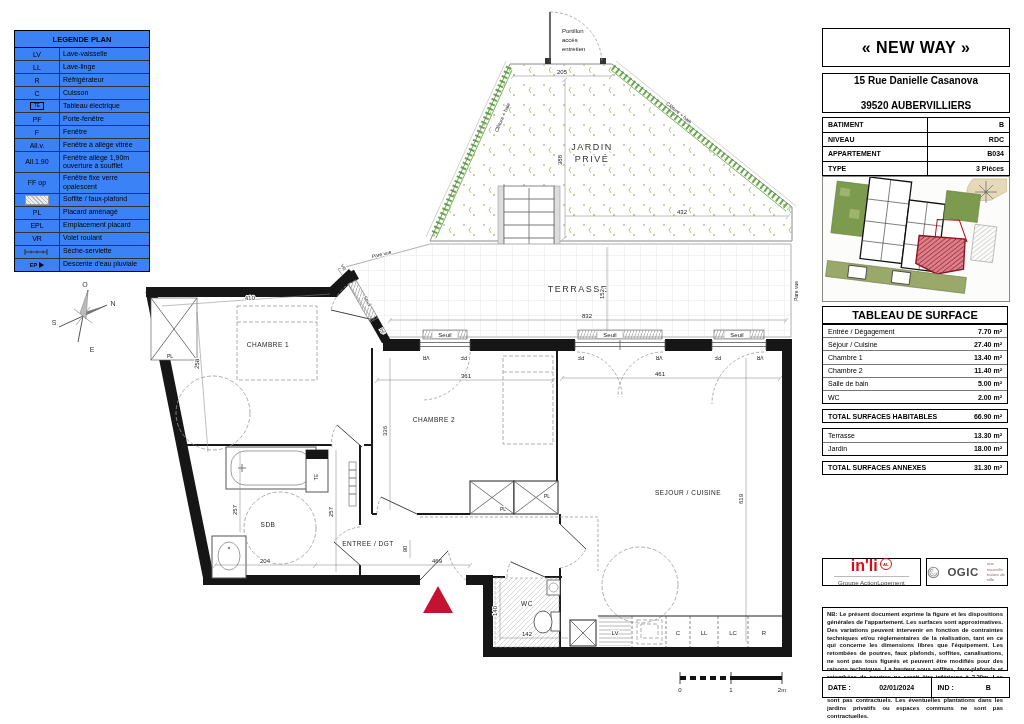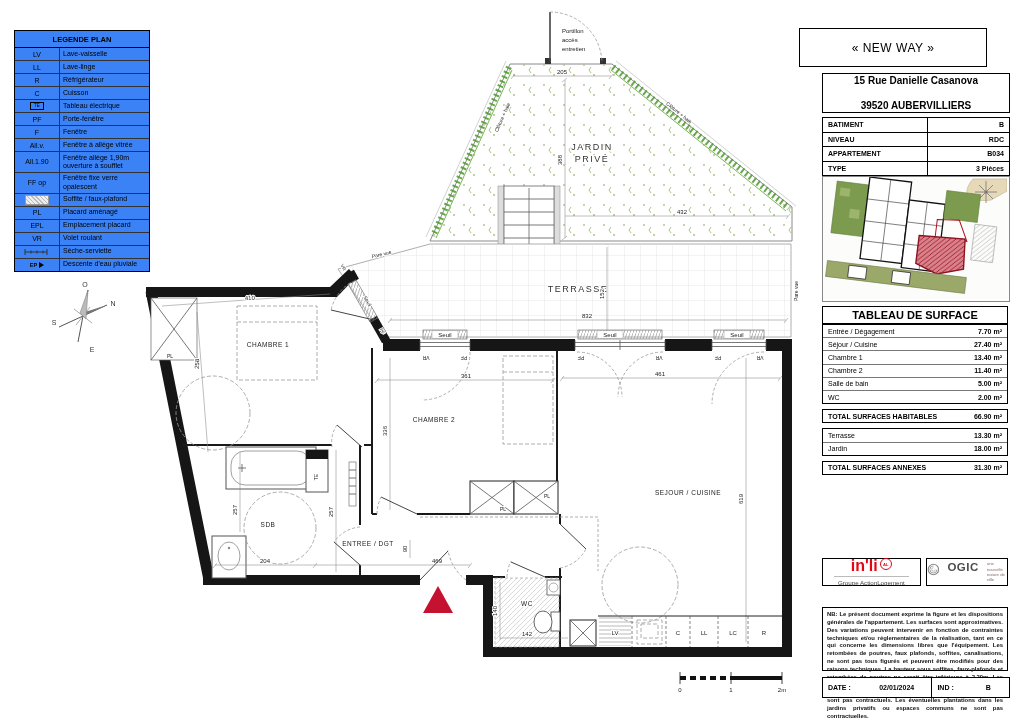--- a/index.html
+++ b/index.html
@@ -23,21 +23,21 @@
   .lg-head{border-bottom:1px solid #000;text-align:center;font-weight:bold;padding:4px 0 3px;font-size:7.5px}
   .lg-row{display:flex;border-bottom:.8px solid #333;align-items:stretch;min-height:12px}
   .lg-row:last-child{border-bottom:none}
   .lg-sym{width:44px;border-right:.8px solid #333;display:flex;align-items:center;justify-content:center;text-align:center;padding:1px 0}
   .lg-lab{flex:1;padding:1.5px 3px;line-height:1.2;display:flex;align-items:center}
   .te-box{border:1px solid #000;font-size:4.5px;padding:0 3px;line-height:6px}
   .soffite-chip{width:22px;height:8px;background:repeating-linear-gradient(45deg,#bbb 0 1px,#eee 1px 3px);border:.5px solid #999}
   .ep-tri{width:0;height:0;border-left:5px solid #000;border-top:3px solid transparent;border-bottom:3px solid transparent;margin-left:2px}
   
   .panelbox{position:absolute;border:1.2px solid #000;background:#fff}
-  #t-title{left:799px;top:28px;width:186px;height:37px;display:flex;align-items:center;justify-content:center;font-size:12px;font-weight:normal;letter-spacing:.5px}
+  #t-title{left:822px;top:28px;width:186px;height:37px;display:flex;align-items:center;justify-content:center;font-size:16px;font-weight:bold;letter-spacing:.5px}
   #t-addr{left:822px;top:73px;width:186px;height:38px;display:flex;flex-direction:column;align-items:center;justify-content:space-between;font-size:10px;font-weight:bold;line-height:1.35;text-align:center}
   #t-info{left:822px;top:117px;width:186px}
   .info-row{display:flex;border-bottom:.8px solid #000;font-size:7px;font-weight:bold;height:13.5px;align-items:center}
   .info-row:last-child{border-bottom:none}
   .info-lab{flex:1;padding-left:5px}
   .info-val{width:76px;border-left:.8px solid #000;text-align:right;padding-right:5px;align-self:stretch;display:flex;align-items:center;justify-content:flex-end}
   #t-map{left:822px;top:176px;width:186px;height:124px;border:1px solid #888;background:#fdfdfb;padding:0}
   #t-surface{position:absolute;left:822px;top:306px;width:186px}
   .s-head{border:1.1px solid #000;font-size:11px;font-weight:bold;text-align:center;padding:2px 0;}
   .s-box{border:1.1px solid #000;margin-bottom:5px}
@@ -48,21 +48,21 @@
   .s-total .s-name,.s-total .s-val{font-weight:bold}
   #t-logos{position:absolute;left:822px;top:558px;width:186px;height:28px;display:flex;gap:5px}
   .logo-box{border:1.1px solid #000;background:#fff;display:flex;flex-direction:column;align-items:center;justify-content:center}
   #inli-box{flex:1.25}
   #ogic-box{flex:1}
   .inli-row{display:flex;align-items:flex-start}
   .inli-text{color:#e30613;font-size:16px;font-weight:bold;line-height:1}
   .inli-badge{width:10px;height:10px;border:1.2px solid #e30613;border-radius:50%;color:#e30613;font-size:4.2px;font-weight:bold;display:flex;align-items:center;justify-content:center;margin-left:2px}
   .inli-rule{width:78%;border-top:.8px solid #bbb;margin:2px 0}
   .inli-sub{font-size:6.2px;color:#444}
-  .ogic-row{display:flex;align-items:flex-start;gap:8px}
+  .ogic-row{display:flex;align-items:center;gap:8px}
   .ogic-text{font-size:11.5px;font-weight:bold;color:#4d4d4d;letter-spacing:.5px}
   .ogic-tag{display:flex;flex-direction:column;font-size:4.3px;color:#8a6a6a;line-height:1.25;text-align:left}
   #t-legal{left:822px;top:607px;width:186px;height:64px;border:1.1px solid #000;padding:3px 4px;font-size:5.9px;font-weight:bold;text-align:justify;line-height:1.33;color:#111;box-sizing:border-box}
   #t-footer{left:822px;top:677px;width:186px;height:19px;display:flex;align-items:center;font-size:7px;font-weight:bold}
   .f-lab1{padding-left:5px;width:34px}
   .f-date{flex:1;text-align:center}
   .f-sep{border-left:.8px solid #000;align-self:stretch}
   .f-lab2{padding-left:5px;width:30px}
   .f-ind{flex:.6;text-align:center}
 </style>

